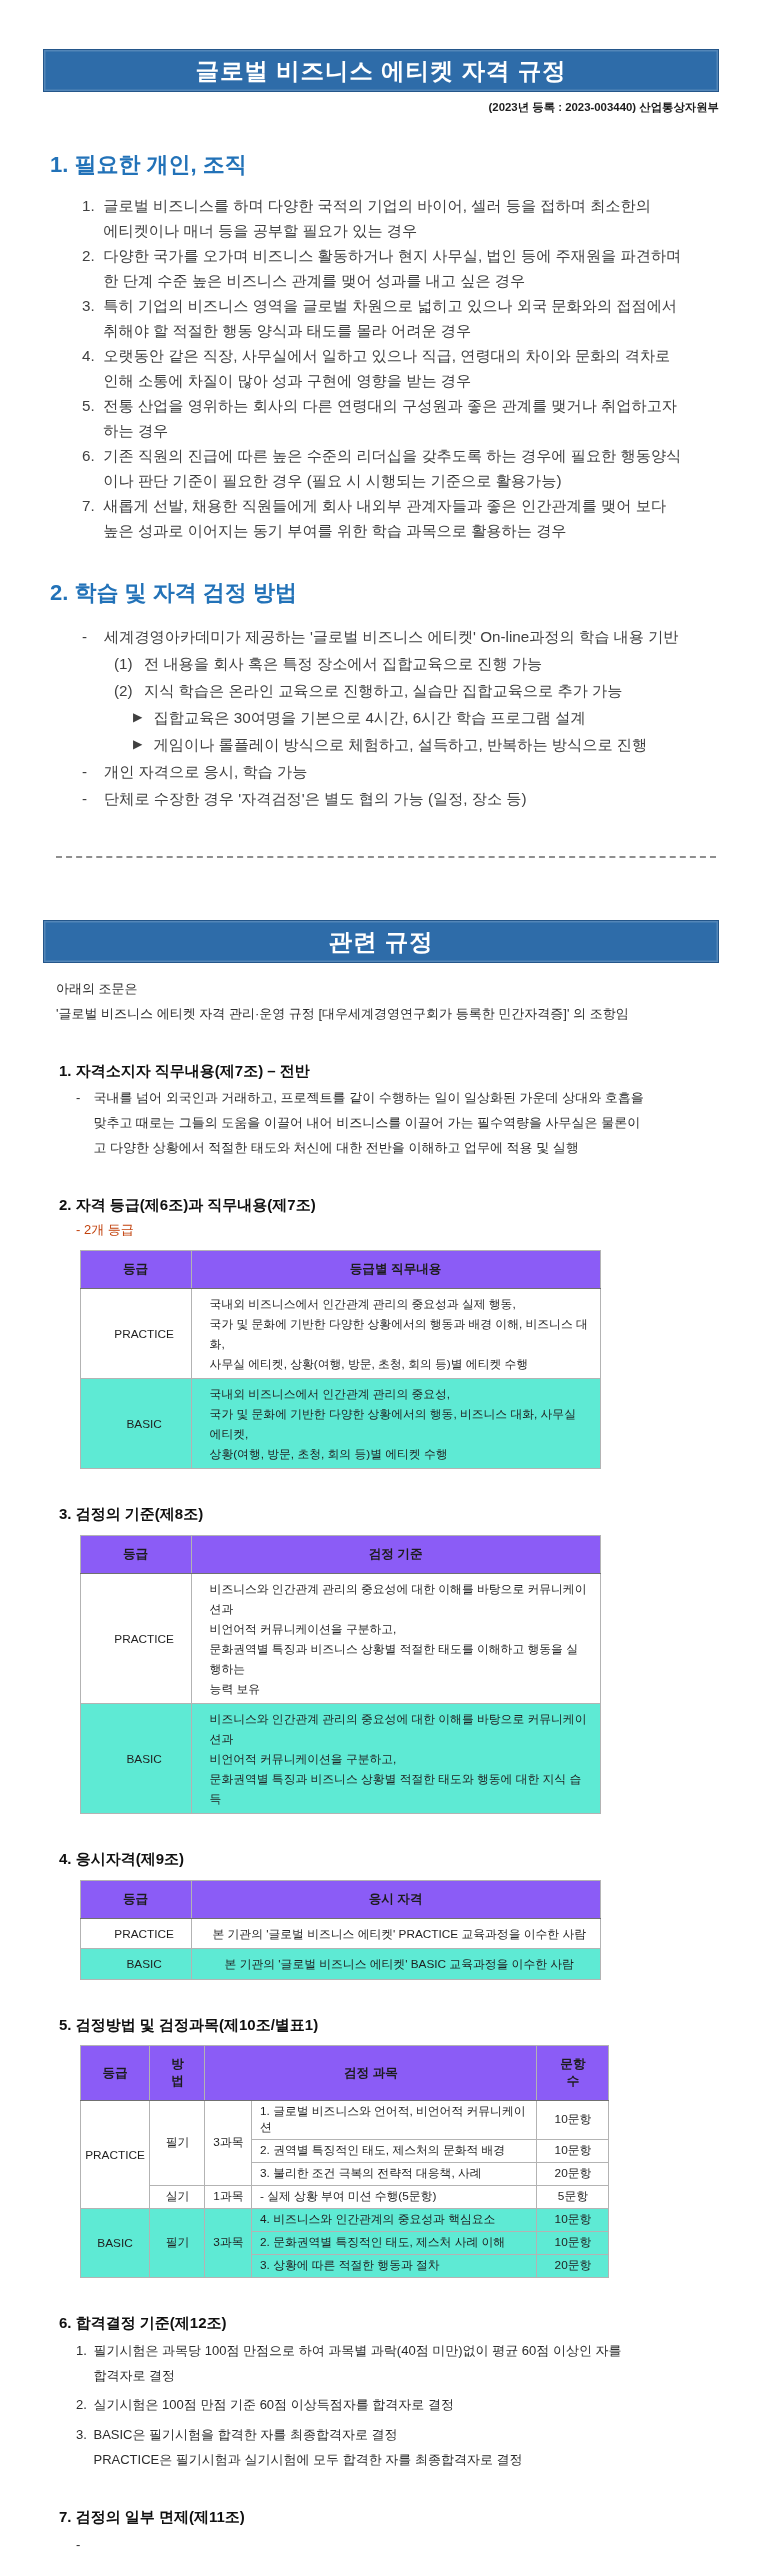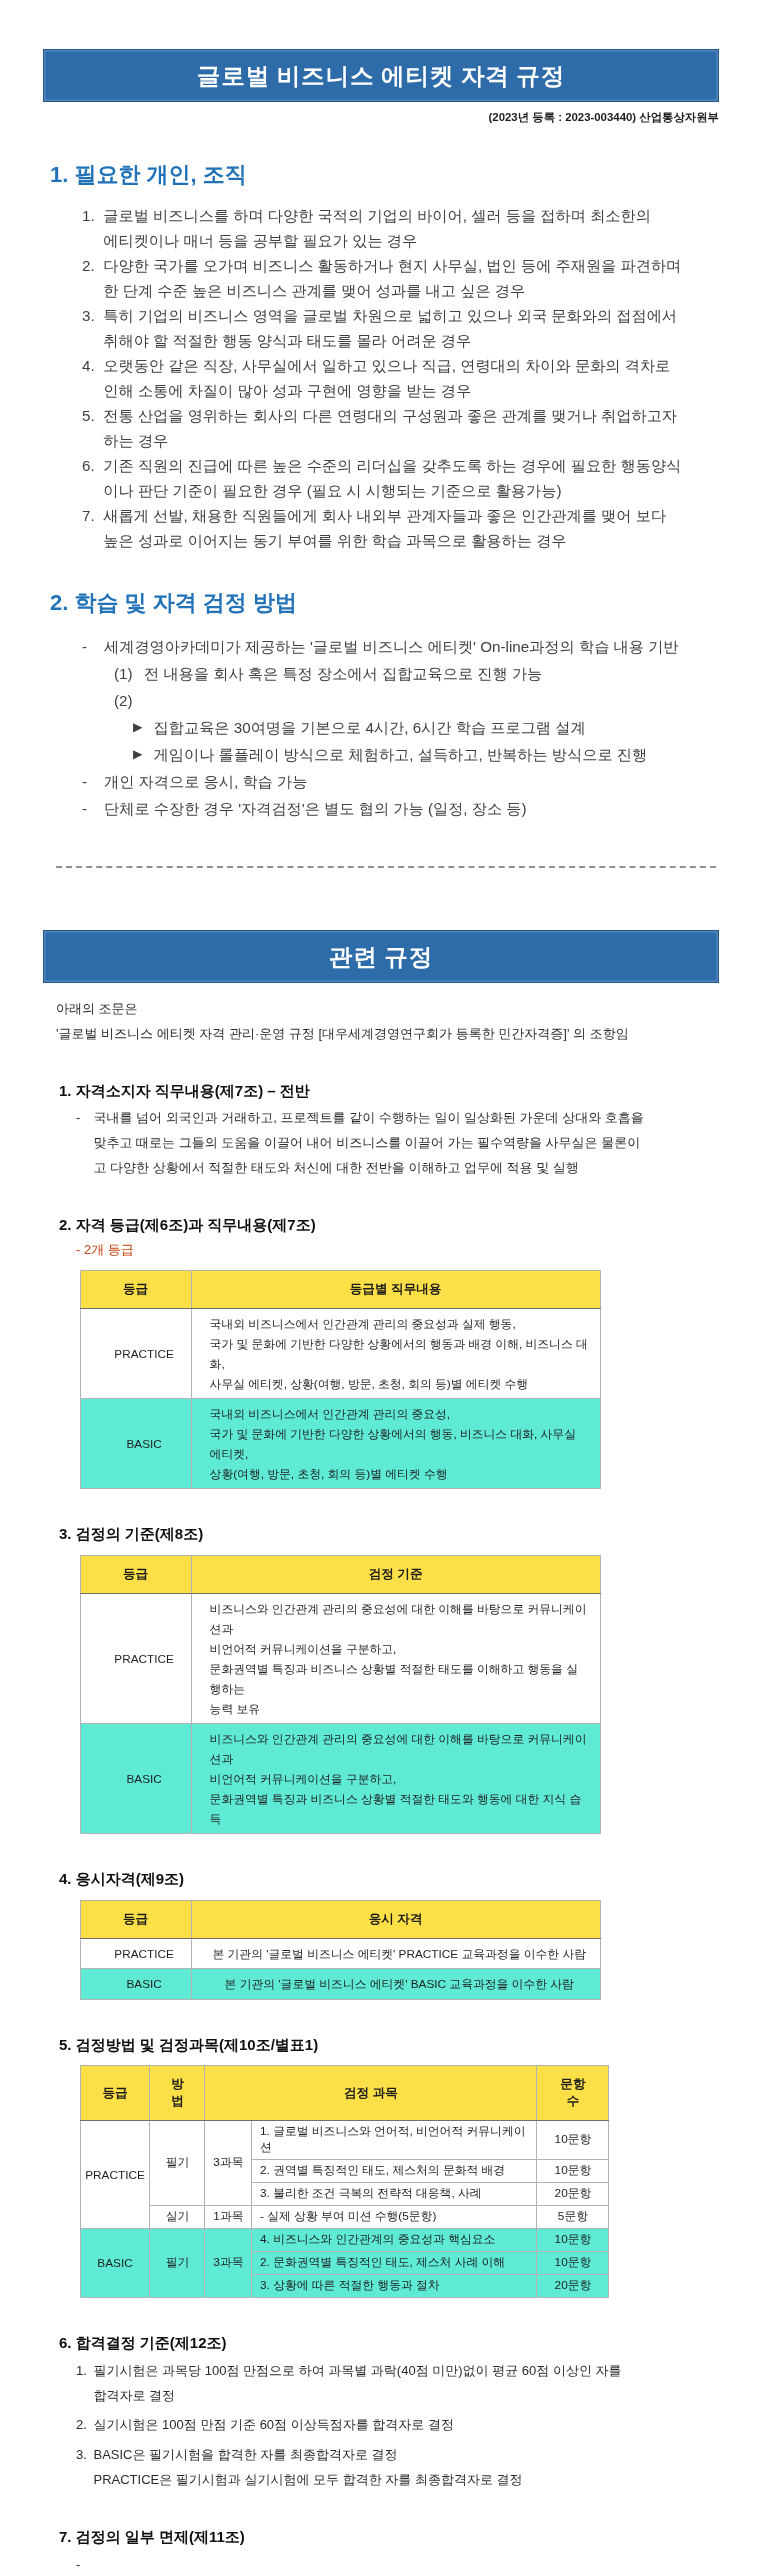--- a/index.html
+++ b/index.html
@@ -4,23 +4,23 @@
 <style>
   * { box-sizing: border-box; }
   html, body { margin: 0; padding: 0; background: #ffffff; }
   .page {
     width: 762px; min-height: 2576px; margin: 0 auto; background: #ffffff;
     font-family: "Liberation Sans", "DejaVu Sans", sans-serif;
     color: #3f3f3f; position: relative; padding-top: 49px;
   }
   
   .banner {
-    margin: 0 43px; height: 53px; background: #2e6ca9;
+    margin: 0 43px; height: 43px; background: #2e6ca9;
     border: 1.5px solid #24568a; box-shadow: inset 0 0 0 1.5px rgba(255,255,255,0.18);
-    display: flex; align-items: center; justify-content: center; font-family: Liberation Serif, serif;
+    display: flex; align-items: center; justify-content: center;
   }
   .banner-text {
     color: #ffffff; font-size: 23.6px; font-weight: bold; letter-spacing: 0.8px;
   }
   .reg-note {
     margin: 7.6px 43px 0 0; text-align: right;
     font-size: 11.4px; font-weight: bold; color: #1d1d1d;
   }
   
   .main-sec-title {
@@ -50,21 +50,21 @@
     display: flex; margin: 4.6px 0 0 17px; font-size: 13px; line-height: 25px; color: #2b2b2b; width: 648px;
   }
   .dash-item .mk { flex: none; width: 17.5px; }
   .num-item .num { flex: none; width: 17.5px; }
   .dash-item .txt, .num-item .txt { white-space: pre-line; }
   .sub-note { margin: 6.1px 0 0 17px; font-size: 13px; color: #c2410c; }
   
   table.doc { border-collapse: collapse; margin: 10.7px 0 0 20.6px; table-layout: fixed; }
   table.doc th, table.doc td { border: 0.8px solid #b3b3b3; padding-left: 18px; }
   table.doc thead th {
-    background: #fde047; border-bottom: 1.5px solid #707070;
+    background: #8b5cf6; border-bottom: 1.5px solid #707070;
     font-size: 12.6px; font-weight: bold; color: #1c1c1c;
     padding: 10px 20px; text-align: center;
   }
   table.doc td { font-size: 11.8px; color: #1f1f1f; }
   td.cell-grade { text-align: center; font-size: 12.2px; }
   td.cell-desc { padding: 4.6px 10.7px; line-height: 20px; white-space: pre-line; }
   td.center { text-align: center; }
   tr.row-basic td { background: #5eead4; }
   
   table.exam td { padding: 3px 4.6px; text-align: center; }
@@ -124,20 +124,21 @@
     <div class="m-item lvl0">
       <span class="mk">-</span>
       <span class="txt">세계경영아카데미가 제공하는 '글로벌 비즈니스 에티켓' On-line과정의 학습 내용 기반</span>
     </div>
     <div class="m-item lvl1">
       <span class="mk">(1)</span>
       <span class="txt">전 내용을 회사 혹은 특정 장소에서 집합교육으로 진행 가능</span>
     </div>
     <div class="m-item lvl1">
       <span class="mk">(2)</span>
+      <span class="txt">지식 학습은 온라인 교육으로 진행하고, 실습만 집합교육으로 추가 가능</span>
     </div>
     <div class="m-item lvl2">
       <span class="mk">▶</span>
       <span class="txt">집합교육은 30여명을 기본으로 4시간, 6시간 학습 프로그램 설계</span>
     </div>
     <div class="m-item lvl2">
       <span class="mk">▶</span>
       <span class="txt">게임이나 롤플레이 방식으로 체험하고, 설득하고, 반복하는 방식으로 진행</span>
     </div>
     <div class="m-item lvl0">

